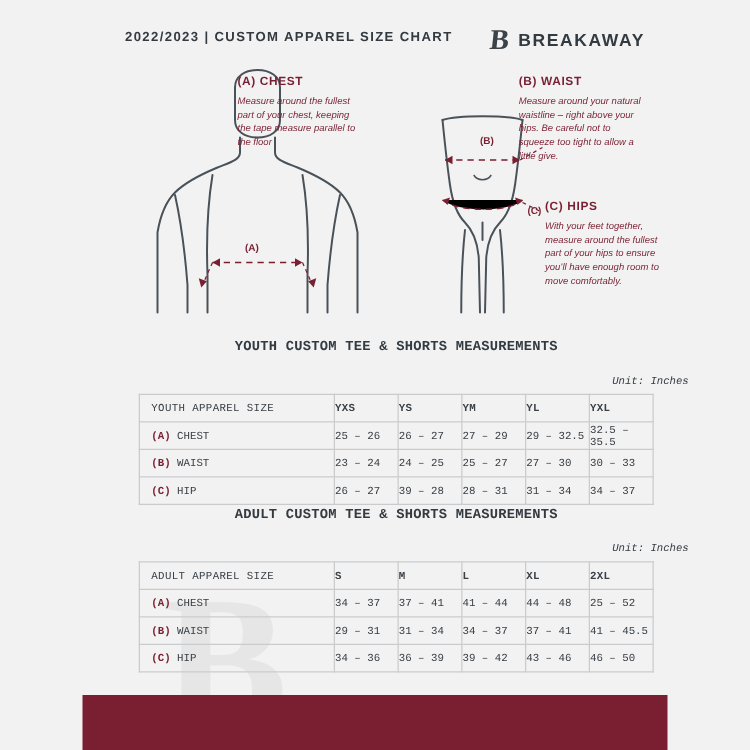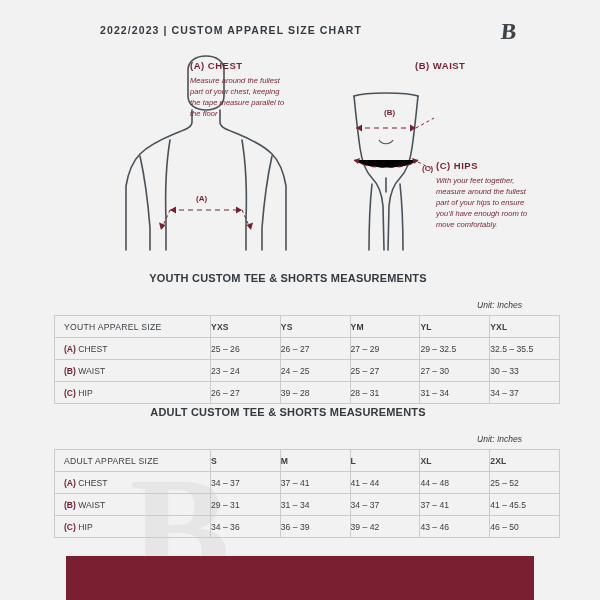--- a/index.html
+++ b/index.html
@@ -113,42 +113,42 @@
     color: #7a1f32;
     width: 100px;
   }
   #callout-chest { left: 124px; top: 8px; }
   #callout-waist { left: 349px; top: 8px; }
   #callout-hips  { left: 370px; top: 108px; }
 
   .svg-layer { position: absolute; left: 0; top: 0; }
 
   
-  .table-block { position: absolute; left: 54px; width: 468px; }
+  .table-block { position: absolute; left: 83px; width: 468px; font-family: Liberation Mono, monospace; }
   #youth-block { top: 272px; }
   #adult-block { top: 406px; }
 
   .tbl-title {
     text-align: center;
     font-size: 11px;
     font-weight: 700;
     color: #333a40;
     letter-spacing: .2px;
   }
   .tbl-sub {
     text-align: right;
     font-size: 8.5px;
     font-style: italic;
     color: #333a40;
     margin-top: 16px;
     margin-bottom: 5px;
   }
   table {
     border-collapse: collapse;
-    width: 506px;
+    width: 412px;
     margin: 0 auto;
     table-layout: fixed;
   }
   th, td {
     border: 1px solid #c9cbcd;
     height: 21px;
     font-size: 8.6px;
     color: #3a4046;
     text-align: left;
     padding: 0;
@@ -177,20 +177,21 @@
 
 <div class="page">
   <div class="sheet"></div>
   <div class="watermark">B</div>
   <div class="maroon-bar"></div>
 
   <div class="header">
     <div class="header-title">2022/2023   |   CUSTOM APPAREL SIZE CHART</div>
     <div class="brand">
       <div class="brand-mark">B</div>
+      <div class="brand-name">BREAKAWAY</div>
     </div>
   </div>
 
   <div class="figures">
 
     <svg class="svg-layer" width="468" height="218" viewBox="0 0 468 218">
 
       <g fill="none" stroke="#4a5259" stroke-width="1.6" stroke-linecap="round" stroke-linejoin="round">
 
         <path d="M122 18 C122 9 130 4 140 4 C150 4 158 9 158 18 L158 44 C158 53 150 58 140 58 C130 58 122 53 122 44 Z"></path>
@@ -274,20 +275,21 @@
     <div style="position:absolute; left:130px; top:142px; font-size:8px; font-weight:700; color:#7a1f32;">(A)</div>
     <div style="position:absolute; left:318px; top:56px; font-size:8px; font-weight:700; color:#7a1f32;">(B)</div>
     <div style="position:absolute; left:356px; top:112px; font-size:8px; font-weight:700; color:#7a1f32;">(C)</div>
 
     <div class="callout" id="callout-chest">
       <div class="c-title">(A) CHEST</div>
       <div class="c-body">Measure around the fullest part of your chest, keeping the tape measure parallel to the floor</div>
     </div>
     <div class="callout" id="callout-waist">
       <div class="c-title">(B) WAIST</div>
+      <div class="c-body">Measure around your natural waistline – right above your hips. Be careful not to squeeze too tight to allow a little give.</div>
     </div>
     <div class="callout" id="callout-hips">
       <div class="c-title">(C) HIPS</div>
       <div class="c-body">With your feet together, measure around the fullest part of your hips to ensure you’ll have enough room to move comfortably.</div>
     </div>
   </div>
 
   <div class="table-block" id="youth-block">
     <div class="tbl-title">YOUTH CUSTOM TEE &amp; SHORTS MEASUREMENTS</div>
     <div class="tbl-sub">Unit: Inches</div>

